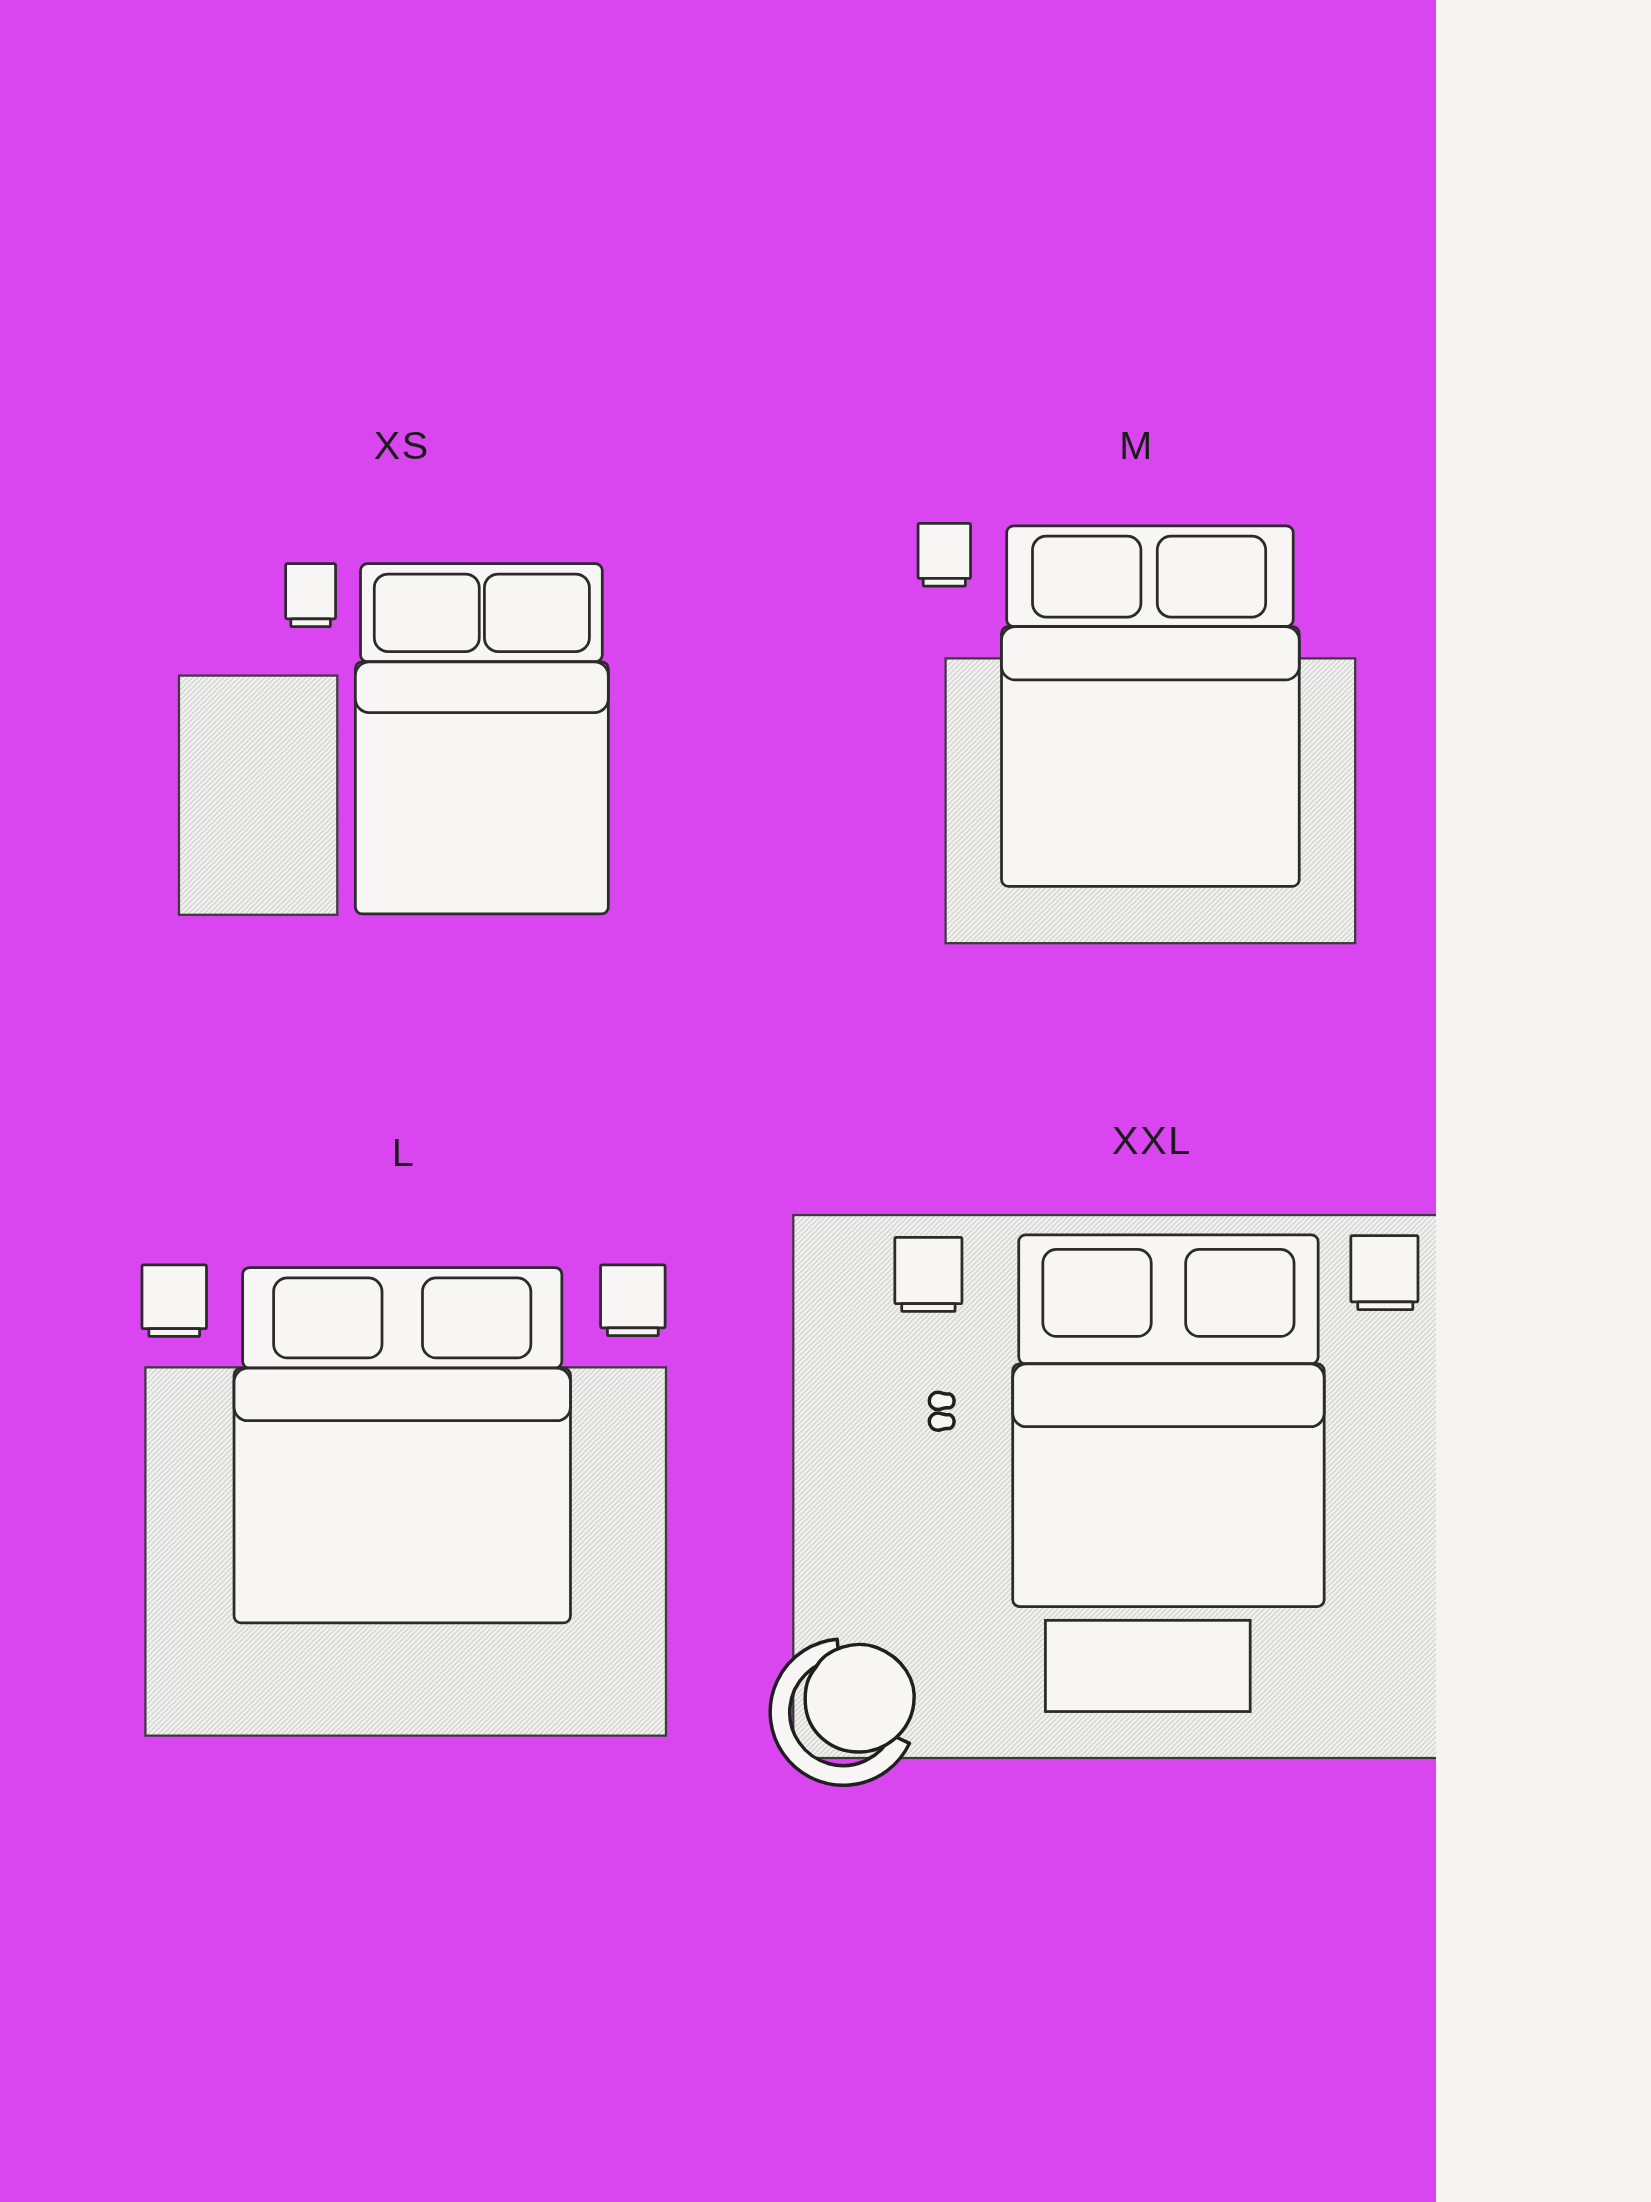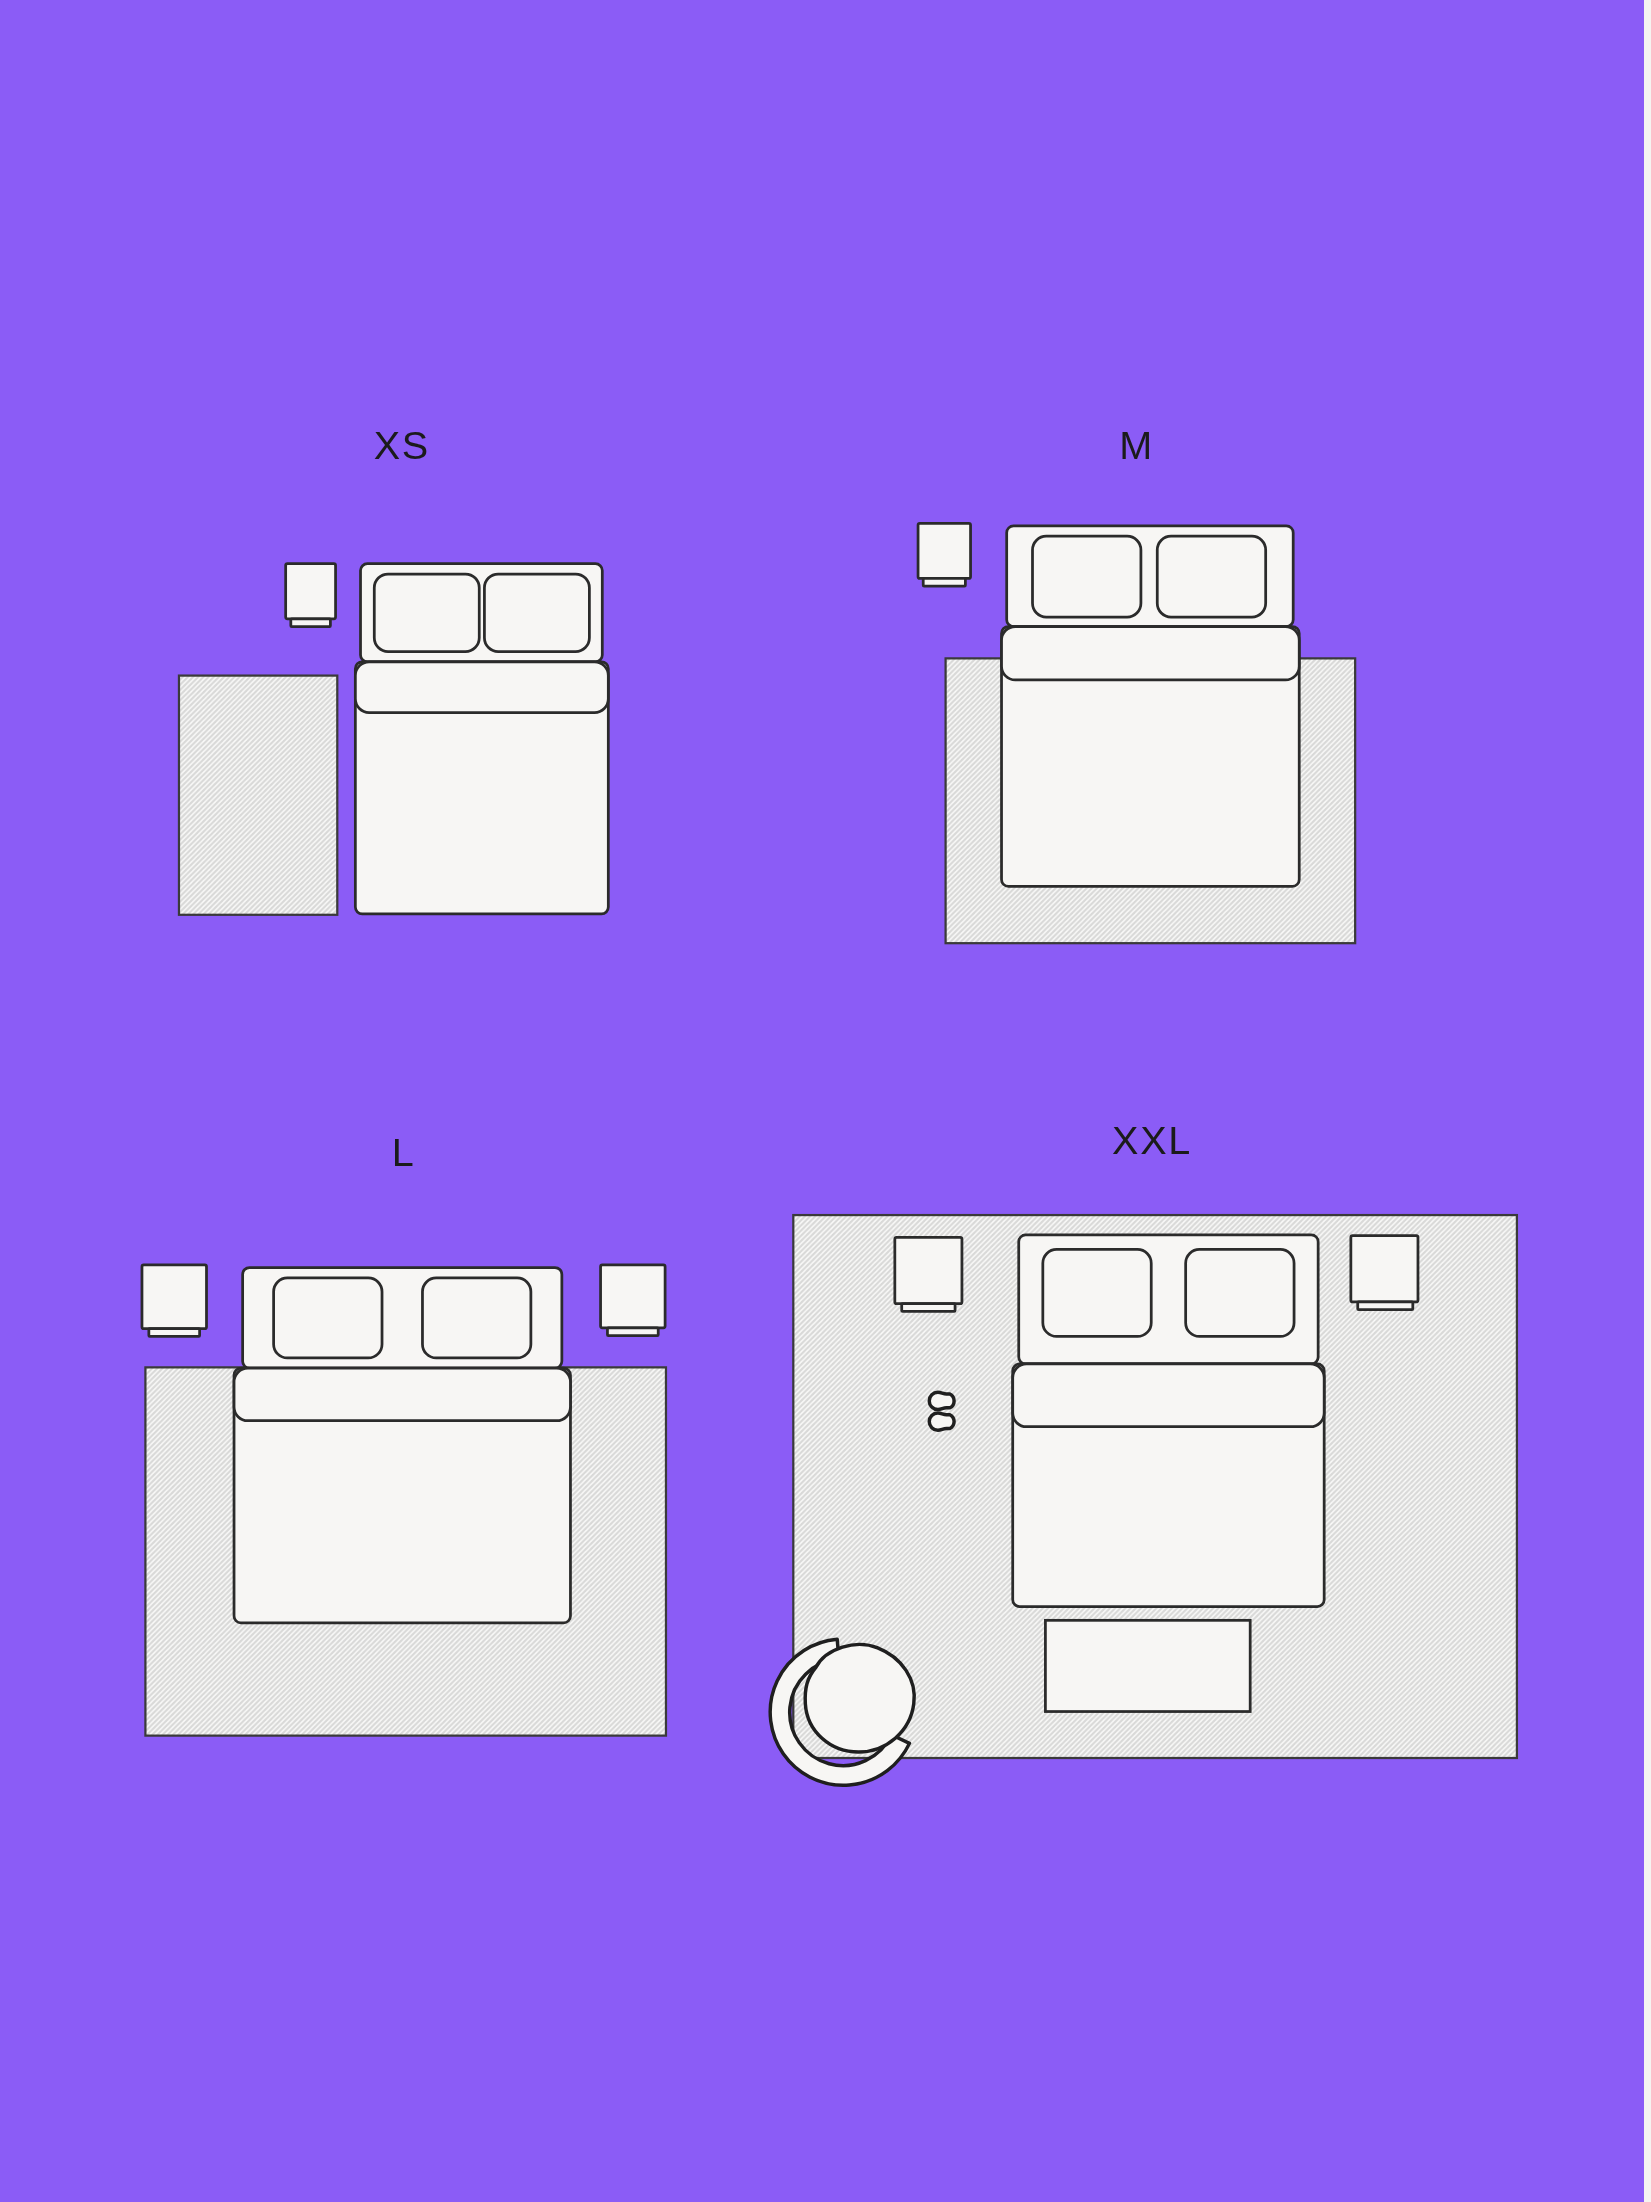--- a/index.html
+++ b/index.html
@@ -2,23 +2,23 @@
 <html style="font-size:13.8px"><head>
 <meta charset="utf-8">
 <style>
   html, body {
     margin: 0;
     padding: 0;
     background: #f5f4f1;
   }
   .stage {
     position: relative;
-    width: 1644px;
+    width: 1436px;
     height: 2203px;
-    background: #8b5cf6;
+    background: #d946ef;
     overflow: hidden;
   }
   .stage svg {
     display: block;
     width: 1652px;
     height: 2203px;
   }
   .size-label {
     font-family: "Liberation Sans", "DejaVu Sans", sans-serif;
     font-size: 46px;

